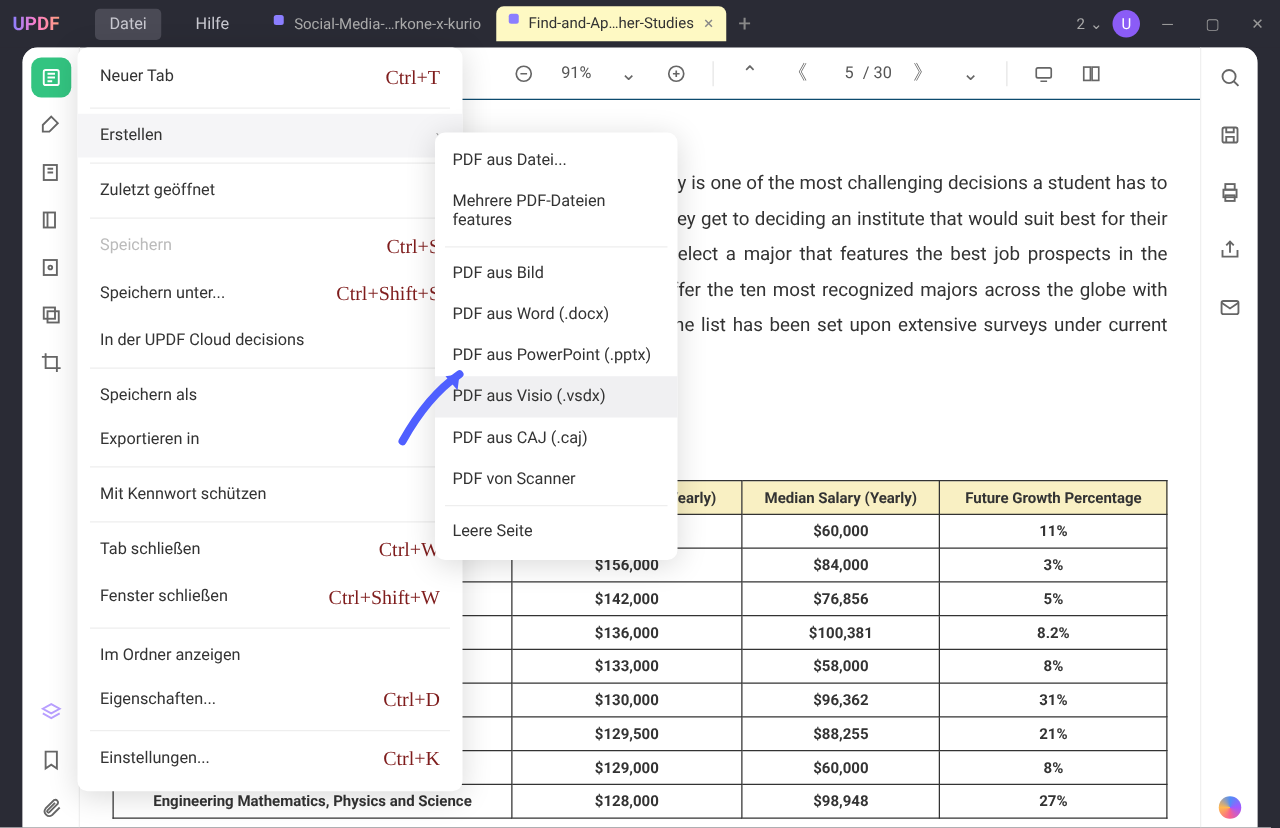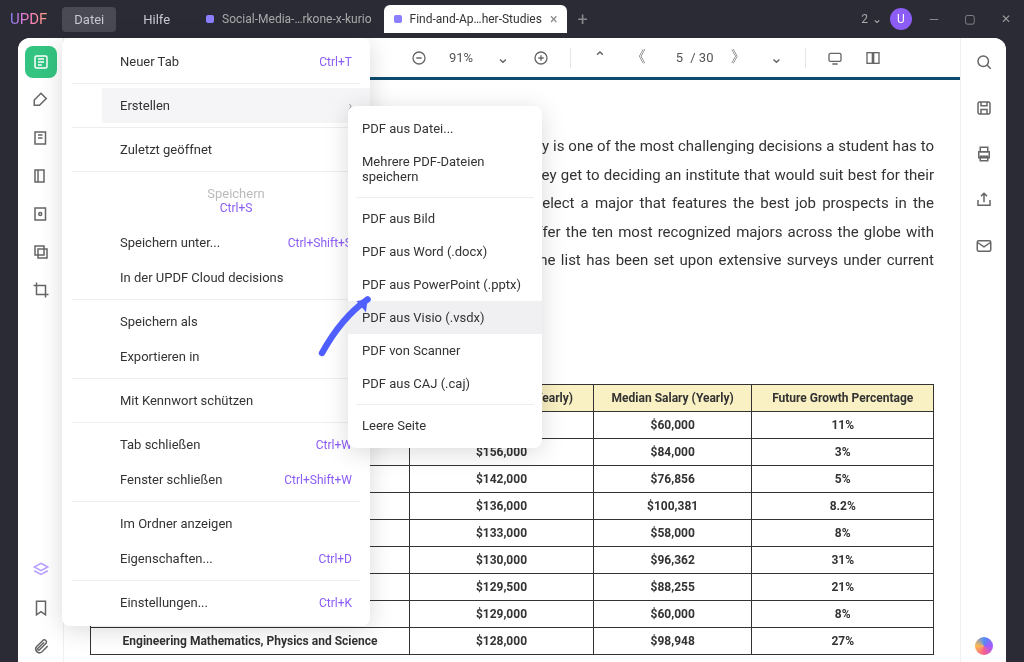--- a/index.html
+++ b/index.html
@@ -1,44 +1,44 @@
 <!DOCTYPE html>
 <html><head>
 <meta charset="utf-8">
 <style>
 * { margin: 0; padding: 0; box-sizing: border-box; font-family: -apple-system, BlinkMacSystemFont, "Segoe UI", Roboto, sans-serif; }
 body { width: 1024px; height: 662px; background: #2a2b35; overflow: hidden; position: relative; }
 
 .titlebar { height: 38px; background: #2a2b35; display: flex; align-items: center; padding: 0 0 0 10px; }
-.logo { font-weight: normal; font-size: 15px; background: linear-gradient(90deg, #8b7eff, #ff7ec8, #ffa07e); -webkit-background-clip: text; -webkit-text-fill-color: transparent; margin-right: 15px; }
+.logo { font-weight: bold; font-size: 15px; background: linear-gradient(90deg, #8b7eff, #ff7ec8, #ffa07e); -webkit-background-clip: text; -webkit-text-fill-color: transparent; margin-right: 28px; }
 .menubar { display: flex; gap: 15px; }
 .menubar span { color: #c8c8d0; font-size: 13px; padding: 5px 12px; border-radius: 4px; cursor: pointer; }
 .menubar span.active { background: #4a4a55; }
 .tabs { display: flex; margin-left: 14px; gap: 2px; flex: 1; align-items: center; }
-.tab { display: flex; align-items: center; padding: 6px 10px; font-size: 12px; color: #aaa; gap: 8px; border-radius: 6px 6px 0 0; }
-.tab.active { background: #ffffff; color: #333; }
+.tab { display: flex; padding: 6px 10px; font-size: 12px; color: #aaa; gap: 8px; border-radius: 6px 6px 0 0; }
+.tab.active { background: #fef9c3; color: #333; }
 .tab .tab-icon { width: 8px; height: 8px; border-radius: 2px; background: #8b7eff; }
 .tab.active .tab-icon { background: #8b7eff; }
 .tab .close { font-size: 14px; color: #888; }
 .newtab { color: #888; font-size: 18px; padding: 0 8px; cursor: pointer; }
 .win-right { display: flex; align-items: center; gap: 8px; margin-right: 4px; }
 .badge { color: #aaa; font-size: 12px; display: flex; align-items: center; gap: 4px; }
 .avatar { width: 22px; height: 22px; border-radius: 50%; background: #8b5cf6; color: #fff; display: flex; align-items: center; justify-content: center; font-size: 12px; }
 .win-btn { width: 28px; height: 28px; display: flex; align-items: center; justify-content: center; color: #999; cursor: pointer; font-size: 12px; }
 
 .main-area { position: absolute; top: 38px; left: 18px; right: 18px; bottom: 0; background: #fff; border-radius: 12px 12px 0 0; overflow: hidden; display: flex; }
 
 .left-rail { width: 46px; background: #fff; display: flex; flex-direction: column; align-items: center; padding-top: 8px; gap: 6px; border-right: 1px solid #f0f0f0; }
 .left-rail .rail-btn { width: 32px; height: 32px; display: flex; align-items: center; justify-content: center; border-radius: 8px; cursor: pointer; color: #666; }
 .left-rail .rail-btn.green { background: #33c481; color: #fff; }
 .left-rail .rail-btn svg, .right-rail .rail-btn svg { width: 18px; height: 18px; }
 .rail-spacer { flex: 1; }
 
 .content { flex: 1; display: flex; flex-direction: column; }
-.toolbar { height: 42px; display: flex; align-items: center; padding: 10px 10px; gap: 12px; border-bottom: 3px solid #0c4a6e; }
+.toolbar { height: 42px; display: flex; align-items: center; padding: 10px 10px; gap: 12px; border-bottom: 1px solid #0c4a6e; }
 .toolbar .tb-btn { width: 26px; height: 26px; display: flex; align-items: center; justify-content: center; color: #666; cursor: pointer; border-radius: 4px; }
 .toolbar .zoom-txt { font-size: 13px; color: #555; min-width: 34px; text-align: center; }
 .toolbar .sep { width: 1px; height: 20px; background: #e5e5e5; margin: 0 4px; }
 .toolbar .page-ind { font-size: 13px; color: #555; }
 .toolbar .page-cur { display: inline-block; min-width: 24px; text-align: right; padding-right: 4px; }
 
 .doc { flex: 1; overflow: hidden; padding: 0 0 0 0; }
 .doc-inner { padding: 12px 26px 0 26px; font-size: 14px; color: #333; }
 .doc-top-line { margin-bottom: 10px; }
 .hero-row { display: flex; gap: 28px; margin-top: 24px; }
@@ -48,26 +48,26 @@
 
 .salary-table { margin: 24px 0 0 0; border-collapse: collapse; width: 100%; font-size: 12px; }
 .salary-table th, .salary-table td { border: 1px solid #333; padding: 6px 4px; text-align: center; font-weight: bold; }
 .salary-table th { background: #f9f0c3; font-weight: bold; }
 
 .right-rail { width: 46px; background: #fff; display: flex; flex-direction: column; align-items: center; padding-top: 8px; gap: 14px; border-left: 1px solid #f0f0f0; }
 .right-rail .rail-btn { width: 32px; height: 32px; display: flex; align-items: center; justify-content: center; cursor: pointer; color: #666; }
 
 
 .file-menu { position: absolute; left: 62px; top: 38px; width: 308px; background: #fff; border-radius: 8px; box-shadow: 0 4px 24px rgba(0,0,0,0.15); padding: 6px 0; z-index: 100; font-size: 13px; color: #333; }
-.file-menu .mi { display: flex; justify-content: space-between; align-items: center; padding: 10px 18px; cursor: pointer; margin-left: 40px; }
+.file-menu .mi { display: flex; justify-content: space-between; padding: 10px 18px; cursor: pointer; }
 .file-menu .mi:hover, .file-menu .mi.hover { background: #f5f5f7; }
-.file-menu .mi .sc { color: #8b5cf6; font-size: 12px; }
+.file-menu .mi .sc { color: #7f1d1d; font-size: 16px; font-family: Liberation Serif, serif; }
 .file-menu .mi .chev { color: #999; font-size: 12px; }
 .file-menu .divider { height: 1px; background: #eee; margin: 4px 10px; }
-.file-menu .mi.disabled { color: #bbb; flex-direction: column; }
+.file-menu .mi.disabled { color: #bbb; }
 
 .sub-menu { position: absolute; left: 348px; top: 106px; width: 194px; background: #fff; border-radius: 8px; box-shadow: 0 4px 24px rgba(0,0,0,0.15); padding: 6px 0; z-index: 101; font-size: 13px; color: #333; }
 .sub-menu .mi { padding: 9px 14px; cursor: pointer; }
 .sub-menu .mi:hover, .sub-menu .mi.hover { background: #f0f0f2; }
 .sub-menu .divider { height: 1px; background: #eee; margin: 4px 8px; }
 
 .arrow { position: absolute; left: 310px; top: 285px; z-index: 200; }
 .arrow svg { width: 80px; height: 80px; }
 
 .copilot-dot { width: 18px; height: 18px; border-radius: 50%; background: conic-gradient(#4f8ef7, #a259ff, #f75f8f, #ffb84f, #4f8ef7); }
@@ -383,28 +383,28 @@
     </div>
     <div class="divider"></div>
     <div class="mi">
       <span>Einstellungen...</span>
       <span class="sc">Ctrl+K</span>
     </div>
   </div>
 
 <div class="sub-menu" id="sub-menu">
     <div class="mi">PDF aus Datei...</div>
-    <div class="mi">Mehrere PDF-Dateien speichern</div>
+    <div class="mi">Mehrere PDF-Dateien features</div>
     <div class="divider"></div>
     <div class="mi">PDF aus Bild</div>
     <div class="mi">PDF aus Word (.docx)</div>
     <div class="mi">PDF aus PowerPoint (.pptx)</div>
     <div class="mi hover">PDF aus Visio (.vsdx)</div>
+    <div class="mi">PDF aus CAJ (.caj)</div>
     <div class="mi">PDF von Scanner</div>
-    <div class="mi">PDF aus CAJ (.caj)</div>
     <div class="divider"></div>
     <div class="mi">Leere Seite</div>
   </div>
 
 <div class="arrow">
   <svg viewBox="0 0 100 100">
       <path d="M15 85 Q 40 40 72 18" stroke="#4f5fff" stroke-width="8" fill="none" stroke-linecap="round"></path>
       <path d="M72 18 L58 20 L70 34 Z" fill="#4f5fff"></path>
     </svg>
 </div>

